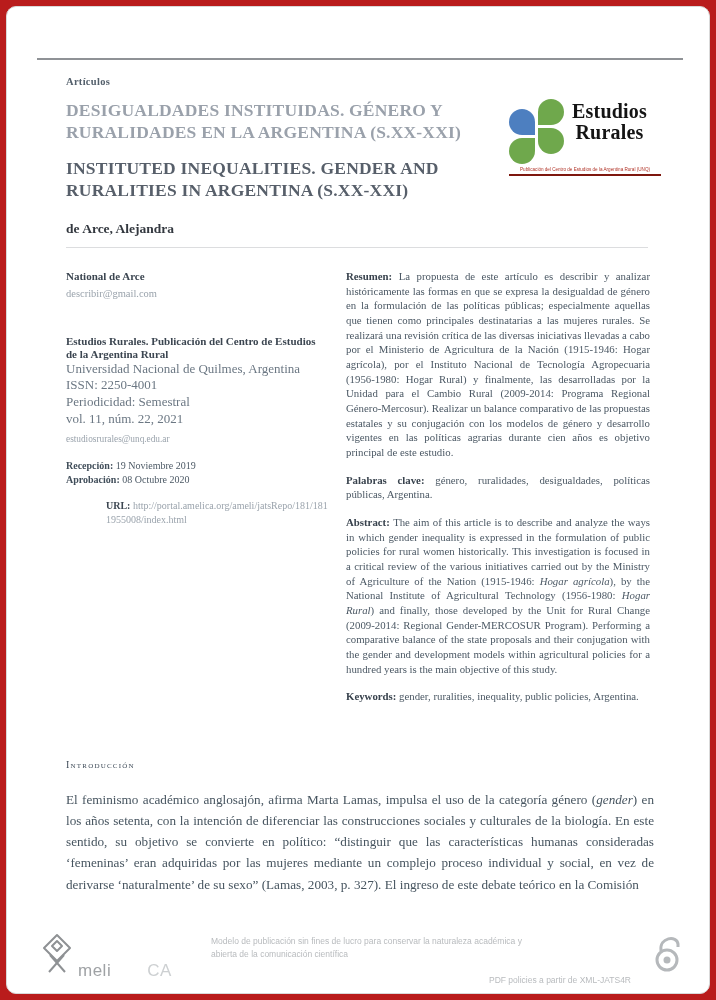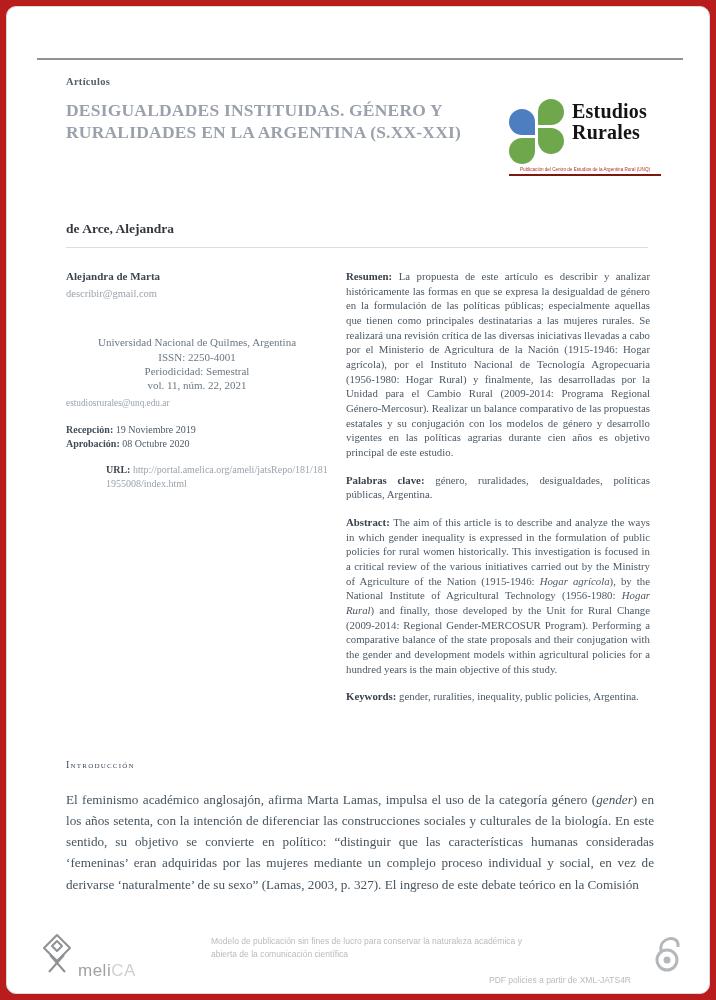--- a/index.html
+++ b/index.html
@@ -21,37 +21,37 @@
   .logo-row{display:flex;align-items:flex-start;}
   .leaves{display:flex;}
   .leaf-col{display:flex;flex-direction:column;gap:3px;}
   .leaf-col.left{margin-top:10px;}
   .leaf-col.right{margin-left:3px;}
   .leaf{width:26px;height:26px;}
   .leaf.blue{background:#4d7fc0;border-radius:60% 60% 0 60%;}
   .leaf.g1{background:#6fa84c;border-radius:60% 0 60% 60%;}
   .leaf.g2{background:#6fa84c;border-radius:60% 60% 60% 0;}
   .leaf.g3{background:#6fa84c;border-radius:0 60% 60% 60%;}
-  .logo-name{margin-left:8px;color:#141414;font-weight:600;
+  .logo-name{margin-left:8px;text-align:center;color:#141414;font-weight:600;
              font-size:20px;line-height:21px;letter-spacing:.2px;padding-top:2px;}
   .logo-tag{margin-top:3px;font-size:4.6px;color:#b03226;text-align:center;
             border-bottom:2px solid #7e170e;padding-bottom:1.5px;white-space:nowrap;overflow:hidden;
             font-family:"Liberation Sans",sans-serif;}
 
   
   .cols{position:absolute;left:59px;top:262px;width:584px;display:flex;}
   .col-left{width:262px;flex:none;}
   .col-right{width:304px;flex:none;margin-left:18px;}
 
   .meta-name{font-size:11px;font-weight:bold;color:#3c4651;line-height:1.3;}
   .meta-link{font-size:10.5px;color:#9aa3ac;line-height:1.3;text-decoration:none;display:inline-block;}
   .meta-aff{font-size:10.5px;color:#5b6874;line-height:1.34;margin-top:1px;}
   .journal{margin-top:34px;}
   .journal-title{font-size:11px;font-weight:bold;color:#3c4651;line-height:1.15;}
-  .journal-line{font-size:11px;color:#6b7783;line-height:1.3;text-align:center;}
+  .journal-line{font-size:13px;color:#6b7783;line-height:1.3;}
   .journal-mail{font-size:9.3px;color:#9aa3ac;line-height:1.3;text-decoration:none;display:inline-block;}
   .dates{margin-top:13px;}
   .date-line{font-size:10px;color:#4c5965;line-height:1.35;}
   .date-line b{color:#414e5a;}
   .urlblock{margin-top:13px;font-size:10px;line-height:1.35;margin-left:40px;}
   .urlblock .lbl{font-weight:bold;color:#3c4651;}
   .urlblock a{color:#9aa3ac;text-decoration:none;word-break:break-all;}
 
   .abs-par{font-size:10.8px;color:#4b5864;line-height:1.36;text-align:justify;margin:0 0 13px 0;}
   .abs-par .lbl{font-weight:bold;color:#38424d;}
@@ -60,40 +60,41 @@
   .intro-head{position:absolute;left:59px;top:752px;font-size:10px;color:#3e4b58;
               font-variant:small-caps;letter-spacing:1.2px;font-weight:500;}
   .intro-par{position:absolute;left:59px;top:782px;width:588px;font-size:13.2px;color:#46545f;
              line-height:1.6;text-align:justify;margin:0;}
   .intro-par .it{font-style:italic;}
 
   
   .footer-logo{position:absolute;left:34px;top:926px;display:flex;align-items:flex-end;}
   .amelica-text{font-family:"Liberation Sans",sans-serif;font-size:17px;color:#9fa2a5;
                 letter-spacing:.5px;margin-left:-5px;line-height:1;}
-  .amelica-text .ca{color:#cdd0d2;}
+  .amelica-text .ca{color:#cdd0d2;padding-left:36px;}
   .footer-note{position:absolute;right:78px;top:928px;width:420px;
                font-family:"Liberation Sans",sans-serif;font-size:8.5px;color:#b8bbbe;line-height:1.5;}
   .footer-note span{display:block;}
   .footer-gen{position:absolute;right:78px;top:968px;width:420px;text-align:right;
               font-family:"Liberation Sans",sans-serif;font-size:8.5px;color:#b8bbbe;}
   .lock{position:absolute;right:24px;top:924px;}
 </style>
 </head>
 <body>
 
 <div class="canvas">
   <div class="page">
 
     <div class="toprule"></div>
 
     <div class="section-label">Artículos</div>
 
     <div class="titles">
       <h1 class="title-es">DESIGUALDADES INSTITUIDAS. GÉNERO Y RURALIDADES EN LA ARGENTINA (S.XX-XXI)</h1>
+      <h2 class="title-en">INSTITUTED INEQUALITIES. GENDER AND RURALITIES IN ARGENTINA (S.XX-XXI)</h2>
     </div>
 
     <div class="logo">
       <div class="logo-row">
         <div class="leaves">
           <div class="leaf-col left">
             <div class="leaf blue"></div>
             <div class="leaf g1"></div>
           </div>
           <div class="leaf-col right">
@@ -109,24 +110,25 @@
       <div class="logo-tag">Publicación del Centro de Estudios de la Argentina Rural (UNQ)</div>
     </div>
 
     <div class="author-line">de Arce, Alejandra</div>
 
     <div class="divider"></div>
 
     <div class="cols">
 
       <div class="col-left">
-        <div class="meta-name">Alejandra de Marta</div>
+        <div class="meta-name">National de Arce</div>
         <a class="meta-link" href="#">describir@gmail.com</a>
 
         <div class="journal">
+          <div class="journal-title">Estudios Rurales. Publicación del Centro de Estudios de la Argentina Rural</div>
           <div class="journal-line">Universidad Nacional de Quilmes, Argentina</div>
           <div class="journal-line">ISSN: 2250-4001</div>
           <div class="journal-line">Periodicidad: Semestral</div>
           <div class="journal-line">vol. 11, núm. 22, 2021</div>
           <a class="journal-mail" href="#">estudiosrurales@unq.edu.ar</a>
         </div>
 
         <div class="dates">
           <div class="date-line"><b>Recepción:</b><span> 19 Noviembre 2019</span></div>
           <div class="date-line"><b>Aprobación:</b><span> 08 Octubre 2020</span></div>

